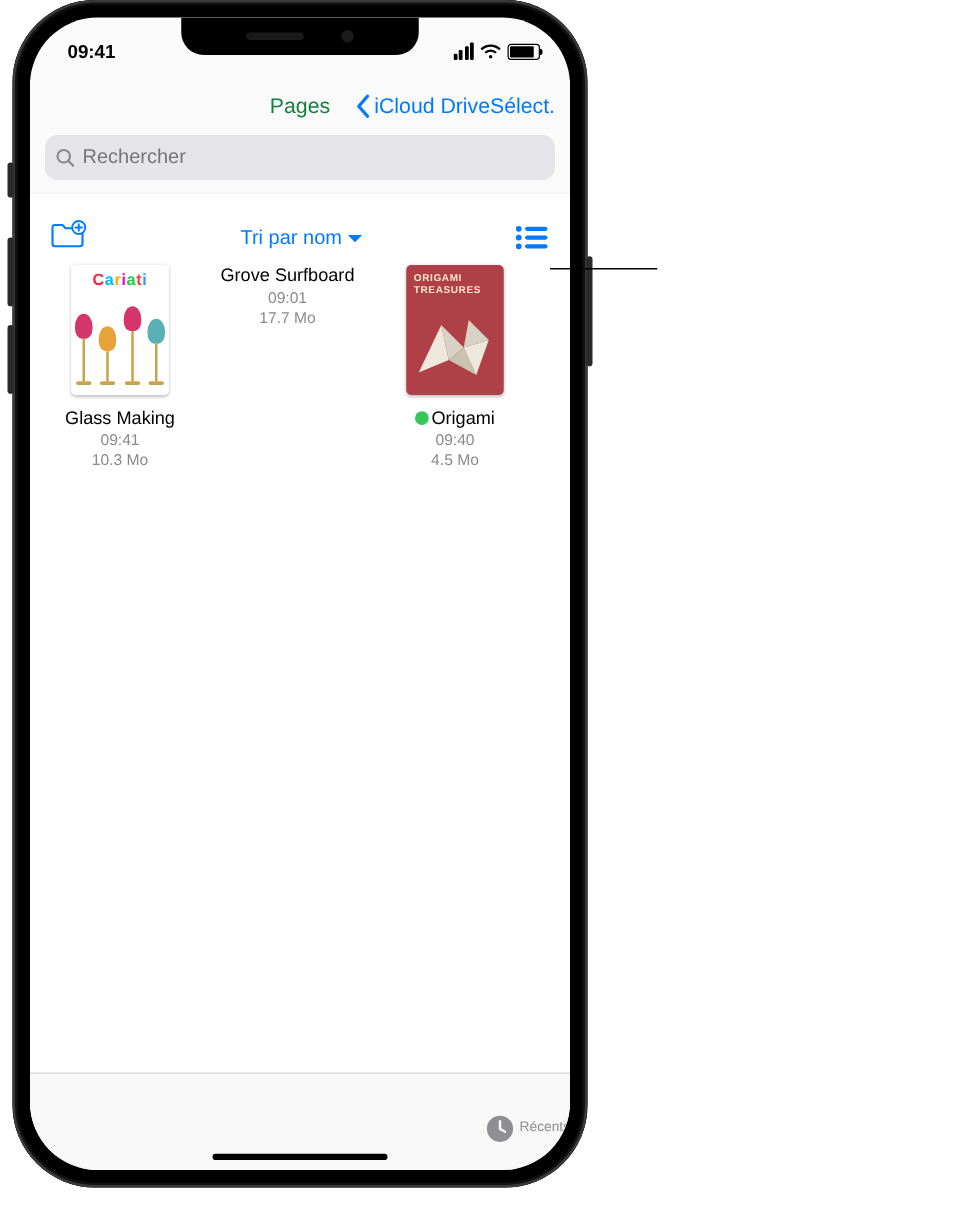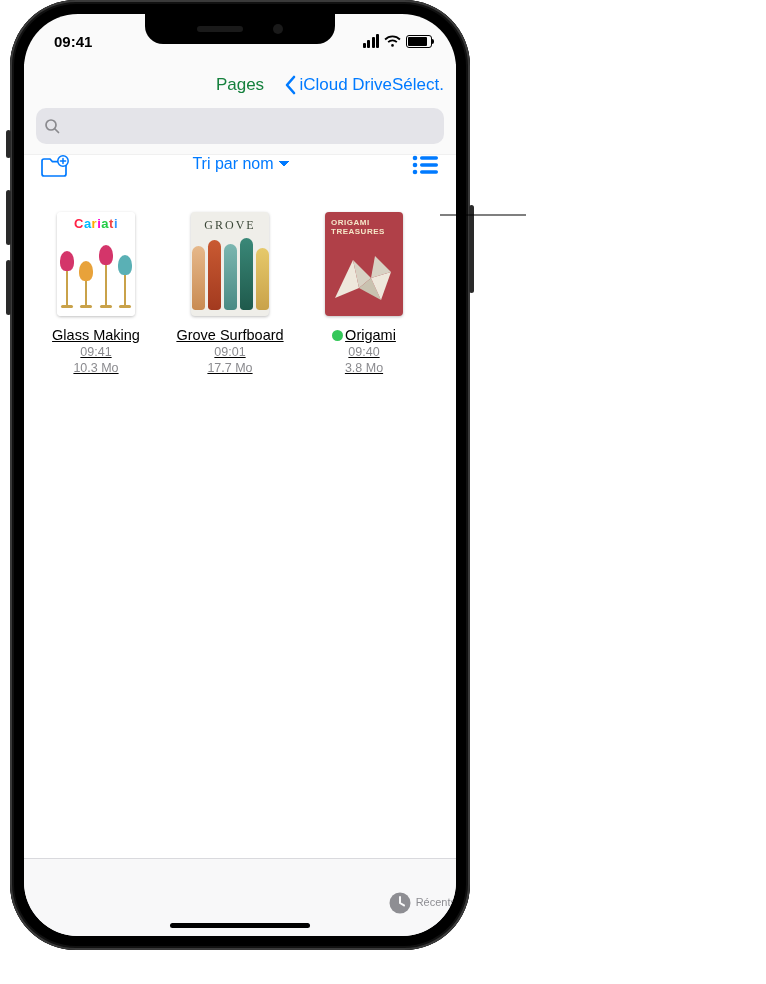--- a/index.html
+++ b/index.html
@@ -117,21 +117,21 @@
   .searchbar svg { flex:0 0 auto; }
   .searchbar input {
     border:none; background:transparent; outline:none;
     font-size:16px; color:#7f7f85; width:100%;
     font-family:inherit;
   }
 
   .toolbar {
     height:46px;
     display:flex;
-    align-items:flex-start;
+    align-items:flex-end;
     justify-content:space-between;
     padding:0 16px;
     flex:0 0 auto;
     background:#fff;
     border-top:1px solid #f0f0f0;
   }
   .tool-btn { color:#007aff; display:flex; align-items:center; cursor:pointer; }
   .sort-btn { font-size:16px; gap:4px; }
   .sort-arrow { width:12px; height:8px; }
 
@@ -143,21 +143,20 @@
   }
   .grid {
     display:flex;
     flex-wrap:wrap;
     gap: 14px 22px;
   }
   .item {
     width: 112px;
     text-align:center;
     cursor:pointer;
-    text-decoration:underline;
   }
   .thumb {
     width:90px;
     height:108px;
     margin:0 auto 6px;
     position:relative;
   }
   .folder-icon {
     width:92px; height:76px; margin:16px auto 0;
     position:relative;
@@ -287,20 +286,21 @@
         <div class="nav-title">Pages</div>
         <div class="nav-select">Sélect.</div>
       </div>
 
       <div class="search-wrap">
         <div class="searchbar">
           <svg width="16" height="16" viewBox="0 0 16 16">
               <circle cx="7" cy="7" r="5" stroke="#8a8a8e" stroke-width="1.7" fill="none"></circle>
               <line x1="11" y1="11" x2="14.5" y2="14.5" stroke="#8a8a8e" stroke-width="1.7" stroke-linecap="round"></line>
             </svg>
+          <input type="text" placeholder="Rechercher" style="">
         </div>
       </div>
 
       <div class="toolbar">
         <div class="tool-btn">
           <svg width="30" height="24" viewBox="0 0 30 24">
             <path d="M2 6a2 2 0 012-2h6l2.4 2.6H24a2 2 0 012 2V19a2 2 0 01-2 2H4a2 2 0 01-2-2V6z" stroke="#007aff" stroke-width="1.7" fill="none"></path>
             <circle cx="23" cy="6" r="5.2" fill="#fff" stroke="#007aff" stroke-width="1.5"></circle>
             <path d="M23 3.4v5.2M20.4 6h5.2" stroke="#007aff" stroke-width="1.5" stroke-linecap="round"></path>
           </svg>
@@ -354,32 +354,20 @@
                     </div>
                 </div>
               </div>
             </div>
             <div class="item-name">Glass Making</div>
             <div class="item-meta">09:41</div>
             <div class="item-meta">10.3 Mo</div>
           </div>
 
           <div class="item">
-            <div class="thumb">
-              <div class="doc-thumb art-grove">
-                <div class="title">GROVE</div>
-                <div class="boards">
-                  <div class="board" style="height:64px;background:linear-gradient(#e6b88a,#c98b52)"></div>
-                  <div class="board" style="height:70px;background:linear-gradient(#c95a32,#a33a1f)"></div>
-                  <div class="board" style="height:66px;background:linear-gradient(#7bb6b0,#4a8a84)"></div>
-                  <div class="board" style="height:72px;background:linear-gradient(#3a8878,#1f5a4c)"></div>
-                  <div class="board" style="height:62px;background:linear-gradient(#e6c96a,#c9a24a)"></div>
-                </div>
-              </div>
-            </div>
             <div class="item-name">Grove Surfboard</div>
             <div class="item-meta">09:01</div>
             <div class="item-meta">17.7 Mo</div>
           </div>
 
           <div class="item">
             <div class="thumb">
               <div class="doc-thumb art-origami">
                 <div class="title"><span>ORIGAMI</span><br><span>TREASURES</span></div>
                 <svg class="crane" viewBox="0 0 64 58">
@@ -388,21 +376,21 @@
                   <polygon points="28,40 40,30 50,52" fill="#c9c2b0"></polygon>
                   <polygon points="40,30 50,52 60,24" fill="#eee8dc"></polygon>
                   <polygon points="40,30 44,8 60,24" fill="#d8d2c4"></polygon>
                 </svg>
               </div>
             </div>
             <div class="item-name">
               <span class="tag-dot" style="background:#34c759"></span><span>Origami</span>
             </div>
             <div class="item-meta">09:40</div>
-            <div class="item-meta">3.8 Mo</div>
+            <div class="item-meta">4.5 Mo</div>
           </div>
 
         </div>
       </div>
 
       <div class="tabbar">
         <div class="tab">
           <svg viewBox="0 0 28 26">
               <circle cx="14" cy="14" r="10.5" fill="#8e8e93"></circle>
               <path d="M14 8v6l4 2.4" stroke="#f8f8f9" stroke-width="2" fill="none" stroke-linecap="round"></path>

